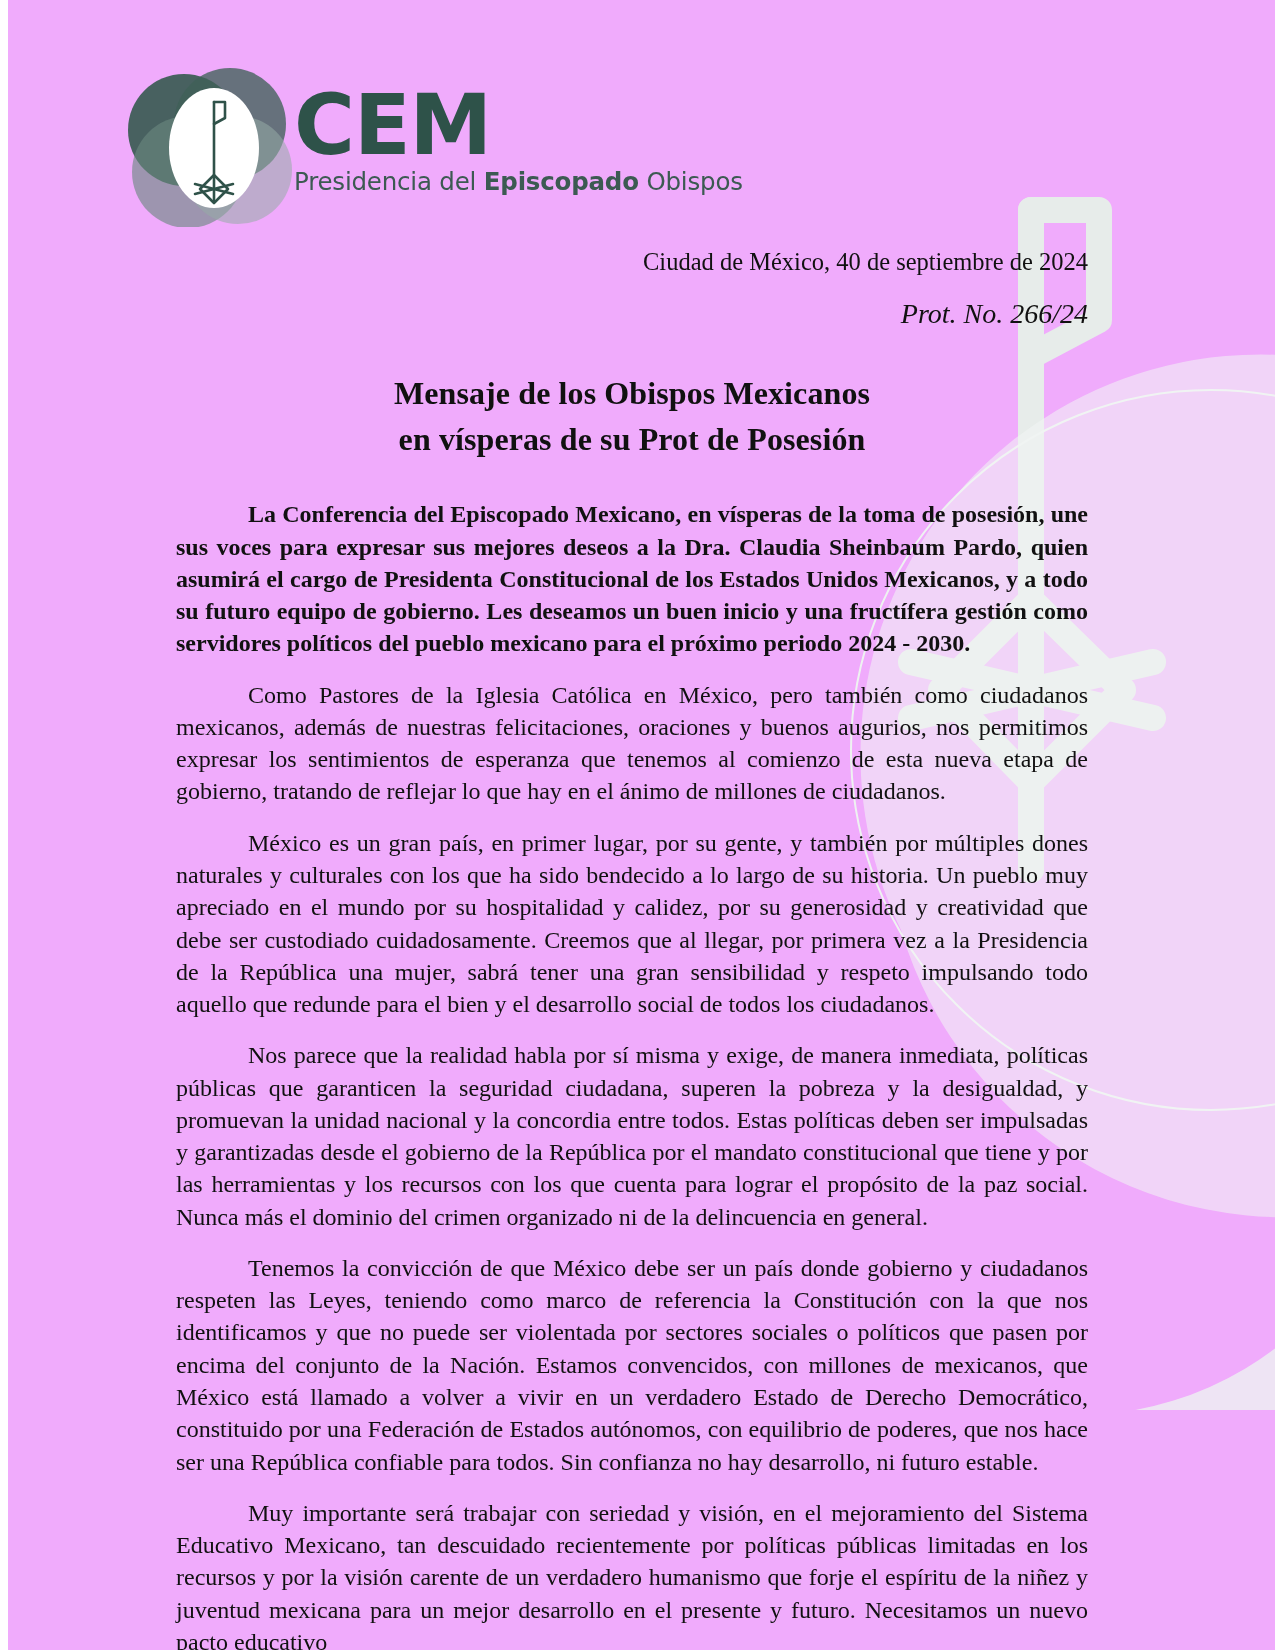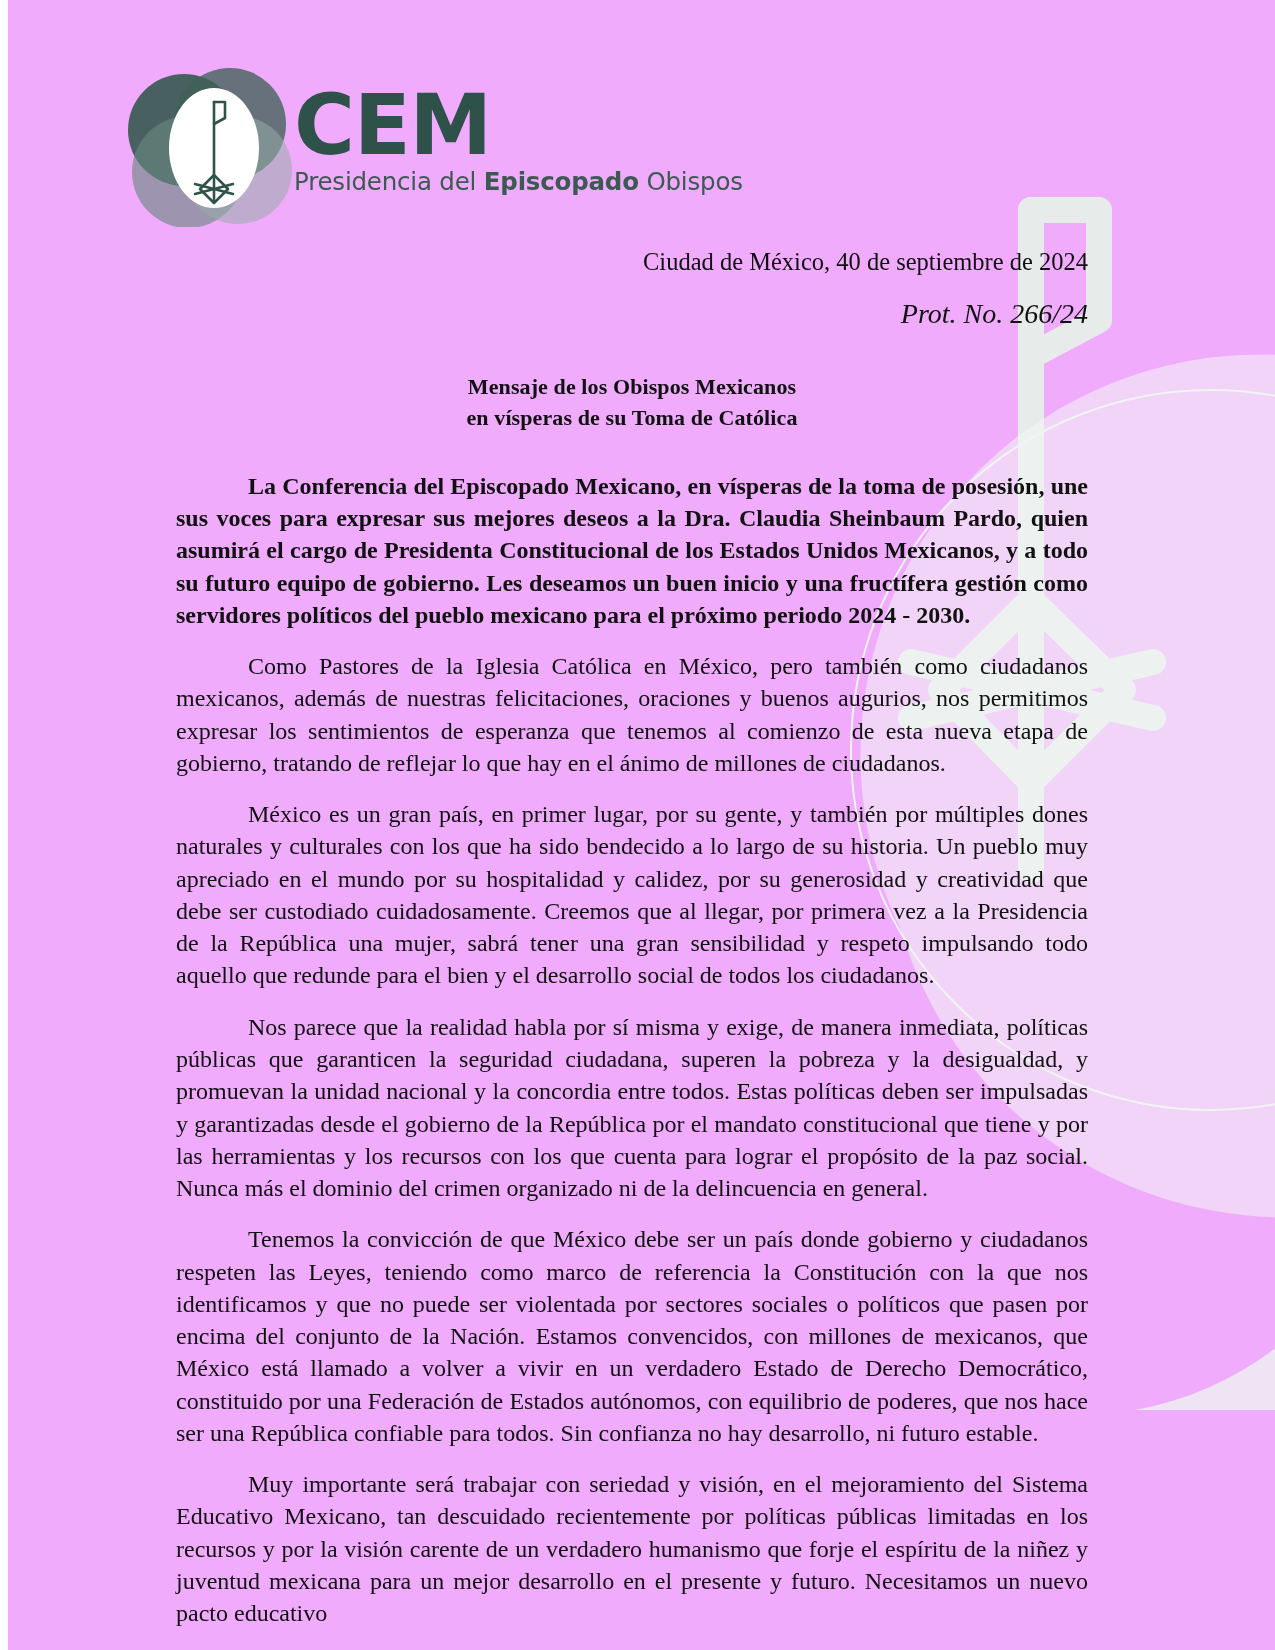--- a/index.html
+++ b/index.html
@@ -95,21 +95,21 @@
     text-align: right;
     font-style: italic;
     font-size: 28px;
     line-height: 1.35;
     margin-top: 17px;
   }
 
   .title {
     text-align: center;
     font-weight: bold;
-    font-size: 22px;
+    font-size: 32px;
     line-height: 1.43;
     margin-top: 38px;
     letter-spacing: 0.1px;
   }
   .title div { white-space: nowrap; }
 
   .para {
     text-align: justify;
     text-justify: inter-word;
     font-size: 24px;
@@ -176,21 +176,21 @@
 
   </div>
 
   <div class="doc">
 
     <div class="dateline">Ciudad de México, 40 de septiembre de 2024</div>
     <div class="protline">Prot. No. 266/24</div>
 
     <div class="title">
       <div>Mensaje de los Obispos Mexicanos</div>
-      <div>en vísperas de su Toma de Católica</div>
+      <div>en vísperas de su Prot de Posesión</div>
     </div>
 
     <div class="body-start">
       <p class="para">La Conferencia del Episcopado Mexicano, en vísperas de la toma de posesión, une sus voces para expresar sus mejores deseos a la Dra. Claudia Sheinbaum Pardo, quien asumirá el cargo de Presidenta Constitucional de los Estados Unidos Mexicanos, y a todo su futuro equipo de gobierno. Les deseamos un buen inicio y una fructífera gestión como servidores políticos del pueblo mexicano para el próximo periodo 2024 - 2030.</p>
       <p class="para">Como Pastores de la Iglesia Católica en México, pero también como ciudadanos mexicanos, además de nuestras felicitaciones, oraciones y buenos augurios, nos permitimos expresar los sentimientos de esperanza que tenemos al comienzo de esta nueva etapa de gobierno, tratando de reflejar lo que hay en el ánimo de millones de ciudadanos.</p>
       <p class="para">México es un gran país, en primer lugar, por su gente, y también por múltiples dones naturales y culturales con los que ha sido bendecido a lo largo de su historia. Un pueblo muy apreciado en el mundo por su hospitalidad y calidez, por su generosidad y creatividad que debe ser custodiado cuidadosamente. Creemos que al llegar, por primera vez a la Presidencia de la República una mujer, sabrá tener una gran sensibilidad y respeto impulsando todo aquello que redunde para el bien y el desarrollo social de todos los ciudadanos.</p>
       <p class="para">Nos parece que la realidad habla por sí misma y exige, de manera inmediata, políticas públicas que garanticen la seguridad ciudadana, superen la pobreza y la desigualdad, y promuevan la unidad nacional y la concordia entre todos. Estas políticas deben ser impulsadas y garantizadas desde el gobierno de la República por el mandato constitucional que tiene y por las herramientas y los recursos con los que cuenta para lograr el propósito de la paz social. Nunca más el dominio del crimen organizado ni de la delincuencia en general.</p>
       <p class="para">Tenemos la convicción de que México debe ser un país donde gobierno y ciudadanos respeten las Leyes, teniendo como marco de referencia la Constitución con la que nos identificamos y que no puede ser violentada por sectores sociales o políticos que pasen por encima del conjunto de la Nación. Estamos convencidos, con millones de mexicanos, que México está llamado a volver a vivir en un verdadero Estado de Derecho Democrático, constituido por una Federación de Estados autónomos, con equilibrio de poderes, que nos hace ser una República confiable para todos. Sin confianza no hay desarrollo, ni futuro estable.</p>
       <p class="para">Muy importante será trabajar con seriedad y visión, en el mejoramiento del Sistema Educativo Mexicano, tan descuidado recientemente por políticas públicas limitadas en los recursos y por la visión carente de un verdadero humanismo que forje el espíritu de la niñez y juventud mexicana para un mejor desarrollo en el presente y futuro. Necesitamos un nuevo pacto educativo</p>
     </div>

